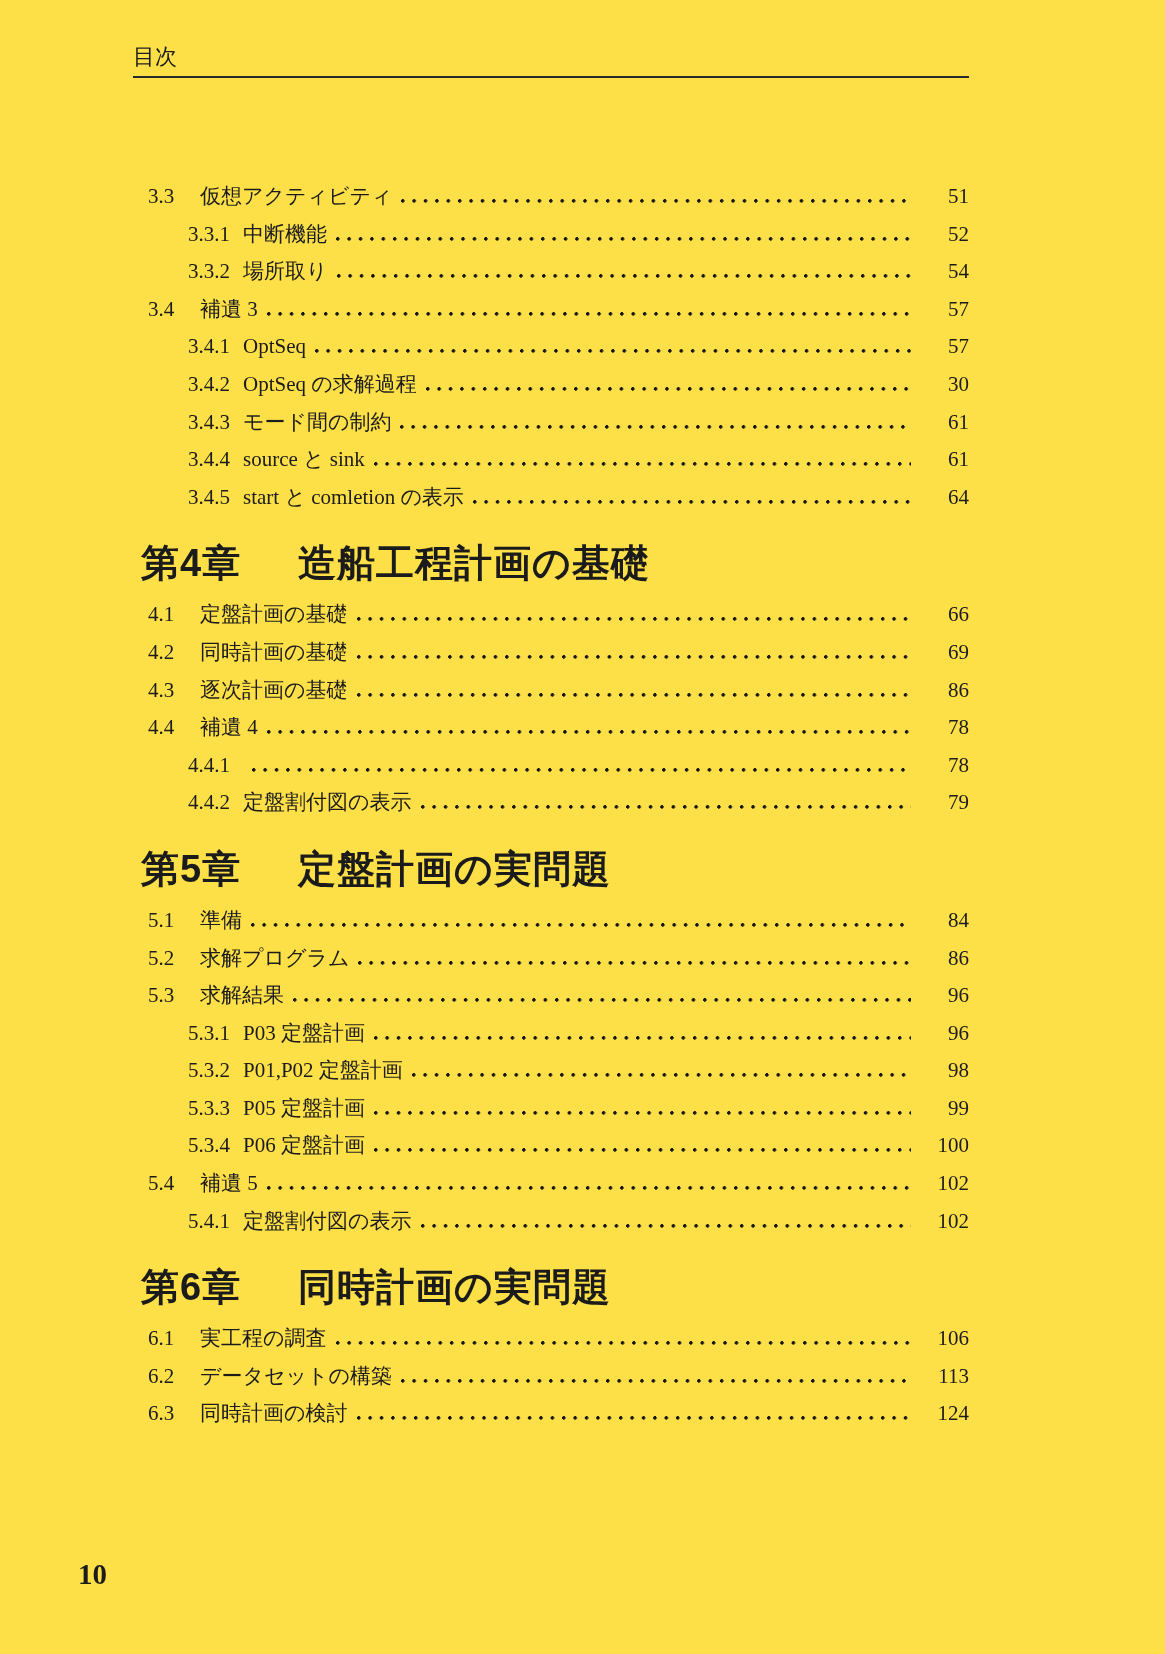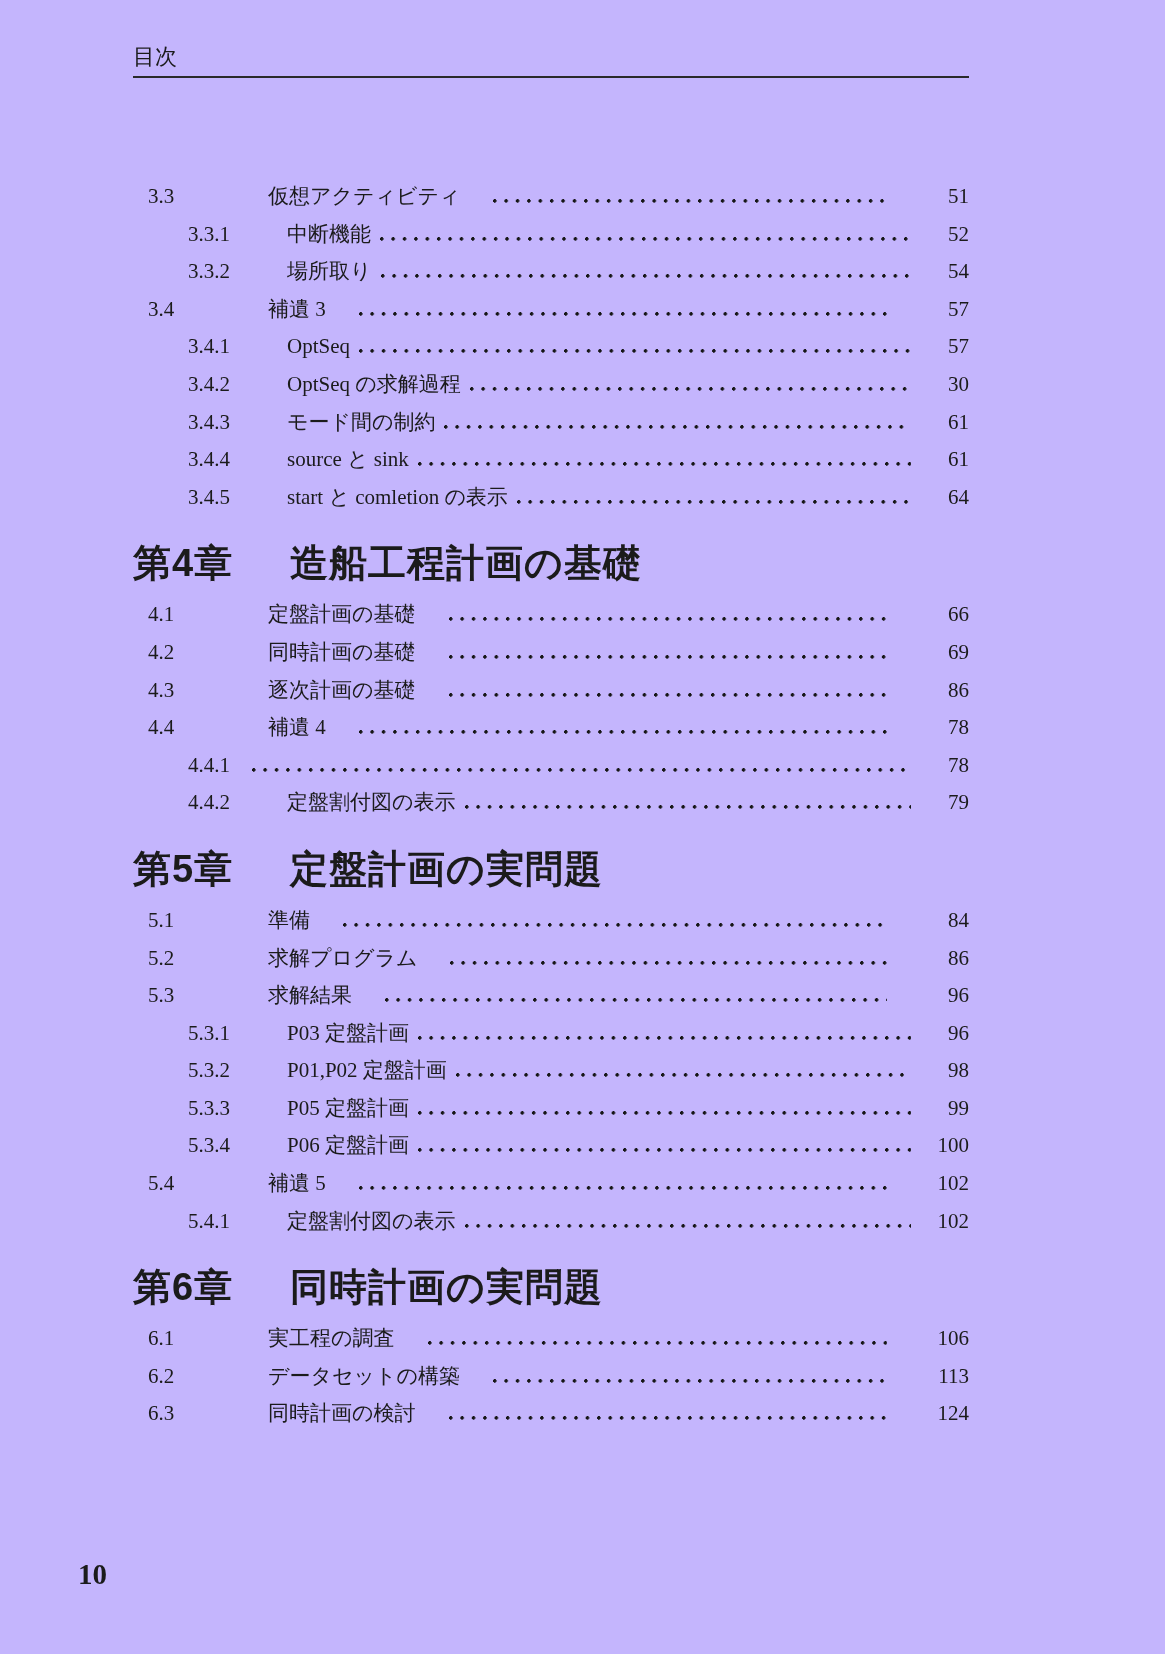--- a/index.html
+++ b/index.html
@@ -1,20 +1,20 @@
 <!DOCTYPE html>
 <html><head>
 <meta charset="utf-8">
 <style>
   html,body{margin:0;padding:0;background:#e8e8e8;}
   .page{
     position:relative;
     width:1165px;height:1654px;
     margin:0 auto;
-    background:#c4b5fd;
+    background:#fde047;
     color:#1b1b1b;
     font-family:"Liberation Serif","DejaVu Serif",serif;
     overflow:hidden;
   }
   
   .runhead{
     position:absolute;left:133px;top:44px;width:836px;
     font-family:"Liberation Sans","DejaVu Sans",sans-serif;
     font-size:22px;line-height:26px;
     border-bottom:2px solid #2a2a2a;
@@ -24,46 +24,45 @@
   .toc{position:absolute;left:133px;top:178px;width:836px;}
   .toc-row{
     display:flex;align-items:baseline;
     height:37.6px;font-size:21px;line-height:37.6px;
     white-space:nowrap;
   }
   .toc-row .num{
     display:inline-block;flex:0 0 auto;
     font-family:"Liberation Serif","DejaVu Serif",serif;
   }
-  .lvl-section{padding-left:15px;gap:24px;}
+  .lvl-section{padding-left:15px;}
   .lvl-section .num{width:52px;}
   .lvl-subsection{padding-left:55px;}
   .lvl-subsection .num{width:55px;}
   .toc-row .title{
     flex:0 0 auto;
     font-family:"Liberation Serif",sans-serif; 
-    margin-left:44px;
   }
   .leader{
     flex:1 1 auto;
     height:4px;
     margin:0 10px 0 9px;
     background-image:radial-gradient(circle at 1.7px 1.9px,#161616 1.55px,rgba(0,0,0,0) 1.95px);
     background-size:11.4px 4px;
     background-repeat:repeat-x;
     background-position:left bottom;
     min-width:20px;
   }
   .pg{
     flex:0 0 auto;min-width:48px;text-align:right;
     font-family:"Liberation Serif","DejaVu Serif",serif;
   }
   
   .chapter-row{
-    margin:20px 0 6px 0;
+    margin:20px 0 6px 8px;
     font-family:"Liberation Sans","DejaVu Sans",sans-serif;
     font-weight:bold;
     font-size:38px;line-height:54px;
     letter-spacing:1px;
     white-space:nowrap;
   }
   .chapter-row .ch-num{display:inline-block;width:157px;}
   
   .folio{
     position:absolute;left:78px;top:1558px;

